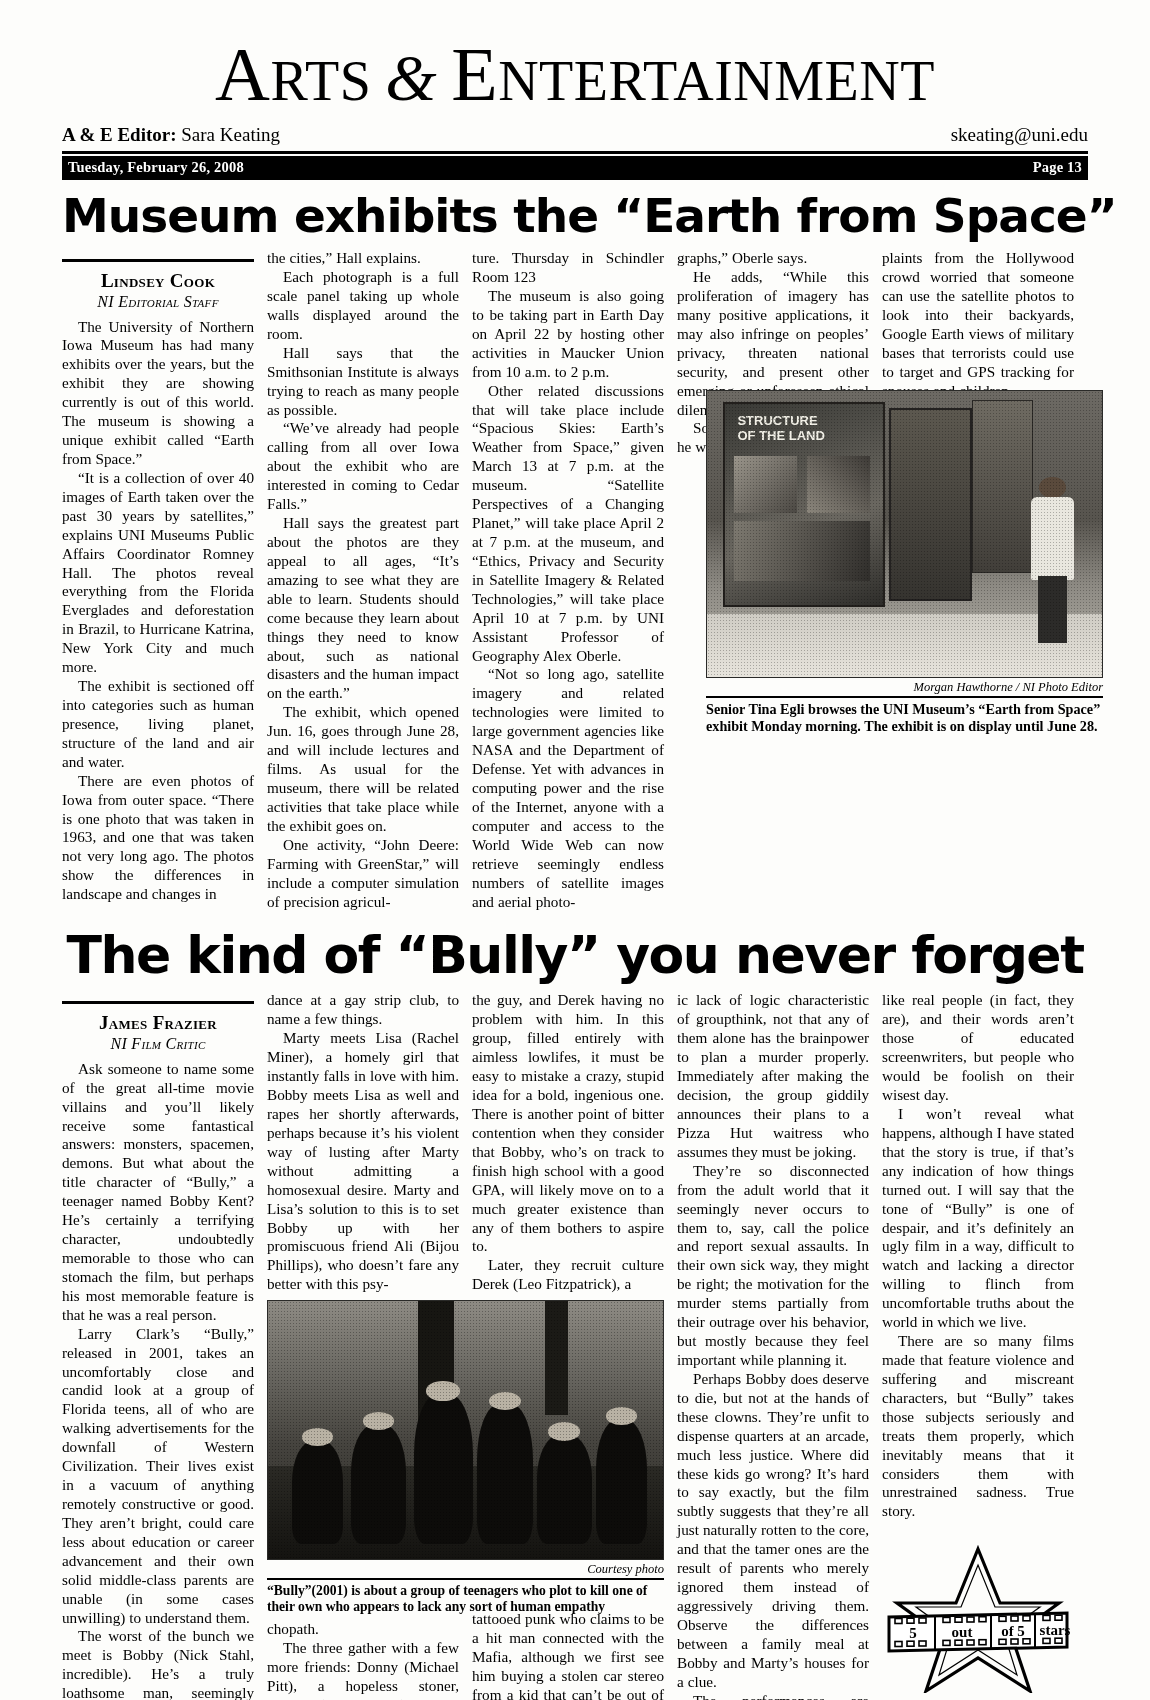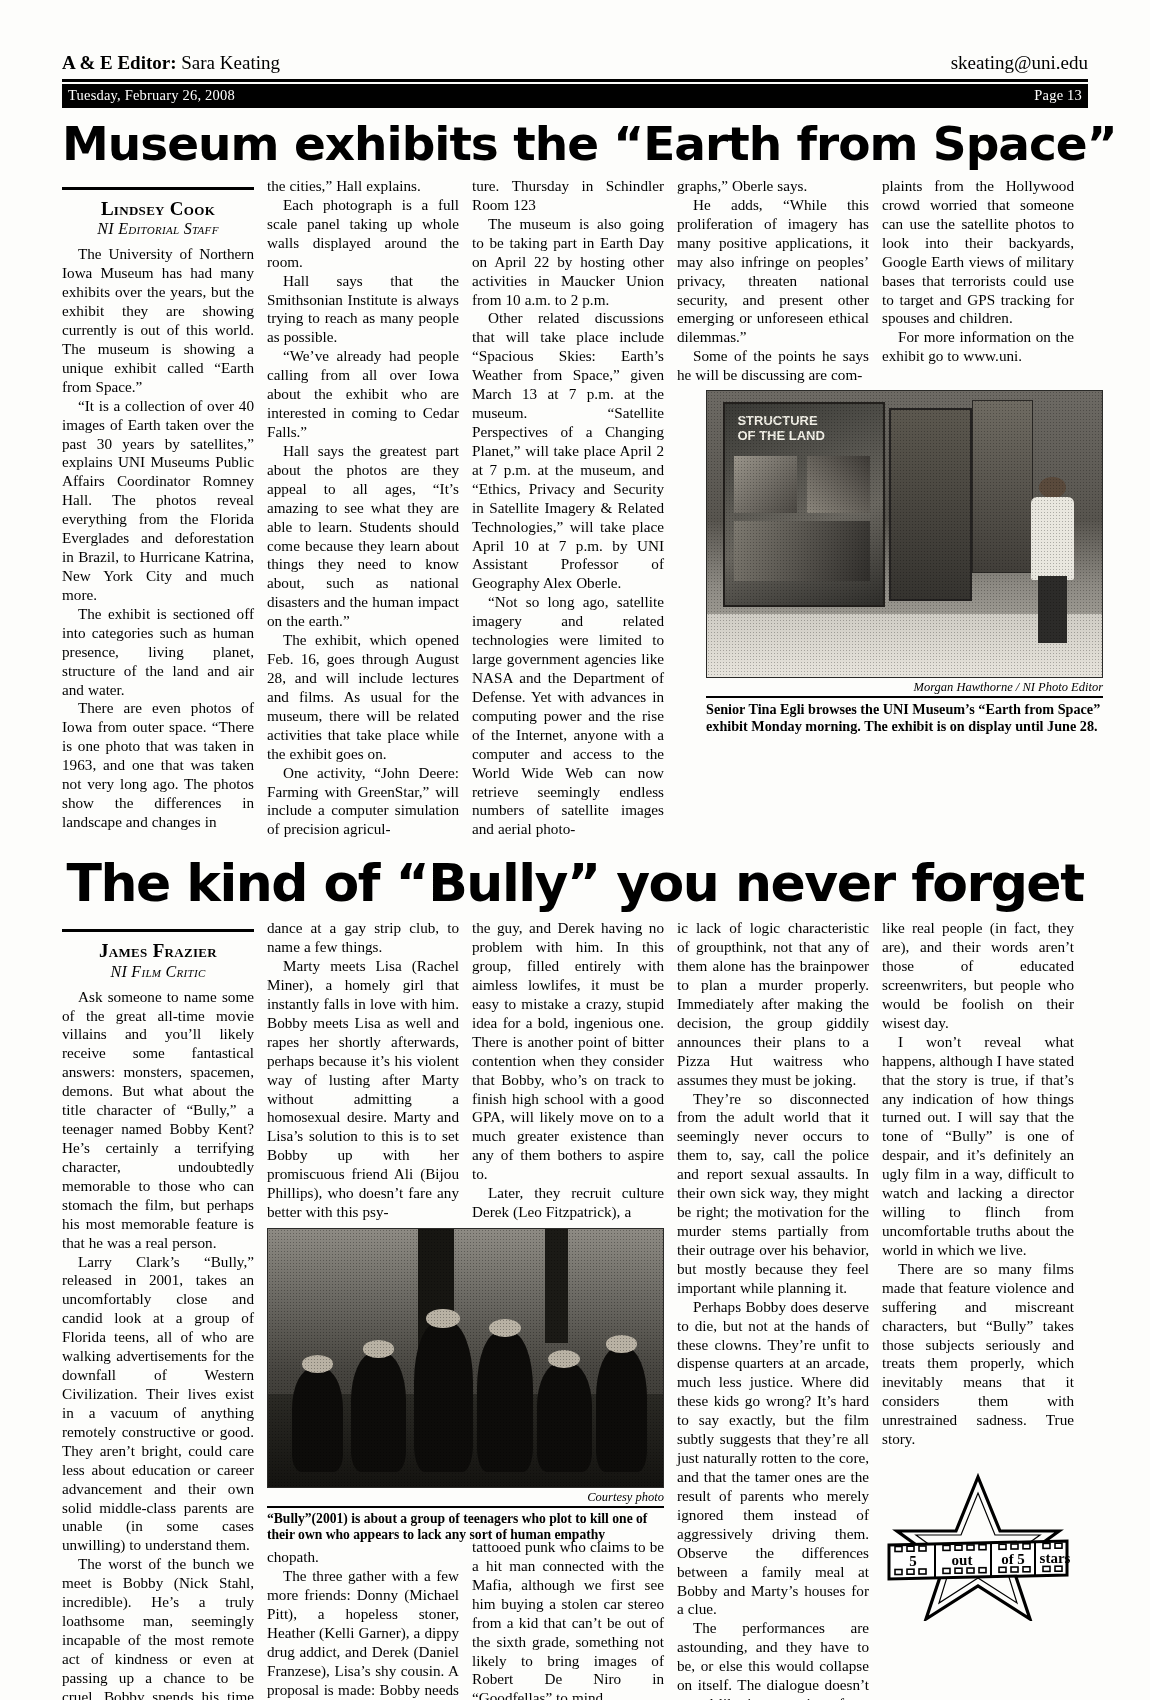--- a/index.html
+++ b/index.html
@@ -42,21 +42,21 @@
     margin-top:14px;
     font-size:19px;
     font-family:"Liberation Serif", serif;
   }
   .editorline .lbl{font-weight:bold;}
   .rule-thick{height:3px;background:#000;margin-top:5px;}
 
   .datebar{
     background:#000;color:#fff;
     display:flex;justify-content:space-between;align-items:center;
-    font-size:14.5px;font-weight:normal;
+    font-size:14.5px;font-weight:bold;
     padding:3px 6px 4px 6px;
     margin-top:2px;
     letter-spacing:0.2px;
     gap:36px;
   }
 
   
   .headline{
     font-family:"DejaVu Sans", sans-serif;
     font-weight:bold;
@@ -201,20 +201,23 @@
   .rating .rt{
     font-family:"Liberation Serif",serif;font-weight:bold;font-size:15px;
   }
 </style>
 </head>
 <body>
 
 <div class="page">
  <div class="inner">
 
+  <div class="masthead">
+    <span class="sc">A</span><span class="lc">RTS</span><span class="amp">&amp;</span><span class="sc">E</span><span class="lc">NTERTAINMENT</span>
+  </div>
 
   <div class="editorline">
     <div>
       <span class="lbl">A &amp; E Editor:</span>
       <span>Sara Keating</span>
     </div>
     <div>skeating@uni.edu</div>
   </div>
   <div class="rule-thick"></div>
 
@@ -236,21 +239,21 @@
       <p class="body">The exhibit is sectioned off into categories such as human presence, living planet, structure of the land and air and water.</p>
       <p class="body">There are even photos of Iowa from outer space. “There is one photo that was taken in 1963, and one that was taken not very long ago. The photos show the differences in landscape and changes in</p>
     </div>
 
     <div class="col">
       <p class="body noind">the cities,” Hall explains.</p>
       <p class="body">Each photograph is a full scale panel taking up whole walls displayed around the room.</p>
       <p class="body">Hall says that the Smithsonian Institute is always trying to reach as many people as possible.</p>
       <p class="body">“We’ve already had people calling from all over Iowa about the exhibit who are interested in coming to Cedar Falls.”</p>
       <p class="body">Hall says the greatest part about the photos are they appeal to all ages, “It’s amazing to see what they are able to learn. Students should come because they learn about things they need to know about, such as national disasters and the human impact on the earth.”</p>
-      <p class="body">The exhibit, which opened Feb. 16, goes through August 28, and will include lectures and films.  As usual for the museum, there will be related activities that take place while the exhibit goes on.</p>
+      <p class="body">The exhibit, which opened Jun. 16, goes through June 28, and will include lectures and films.  As usual for the museum, there will be related activities that take place while the exhibit goes on.</p>
       <p class="body">One activity, “John Deere: Farming with GreenStar,” will include a computer simulation of precision agricul-</p>
     </div>
 
     <div class="col">
       <p class="body noind">ture. Thursday in Schindler Room 123</p>
       <p class="body">The museum is also going to be taking part in Earth Day on April 22 by hosting other activities in Maucker Union from 10 a.m. to 2 p.m.</p>
       <p class="body">Other related discussions that will take place include “Spacious Skies: Earth’s Weather from Space,” given March 13 at 7 p.m. at the museum. “Satellite Perspectives of a Changing Planet,” will take place April 2 at 7 p.m. at the museum, and “Ethics, Privacy and Security in Satellite Imagery &amp; Related Technologies,” will take place April 10 at 7 p.m. by UNI Assistant Professor of Geography Alex Oberle.</p>
       <p class="body">“Not so long ago, satellite imagery and related technologies were limited to large government agencies like NASA and the Department of Defense. Yet with advances in computing power and the rise of the Internet, anyone with a computer and access to the World Wide Web can now retrieve seemingly endless numbers of satellite images and aerial photo-</p>
     </div>
 

